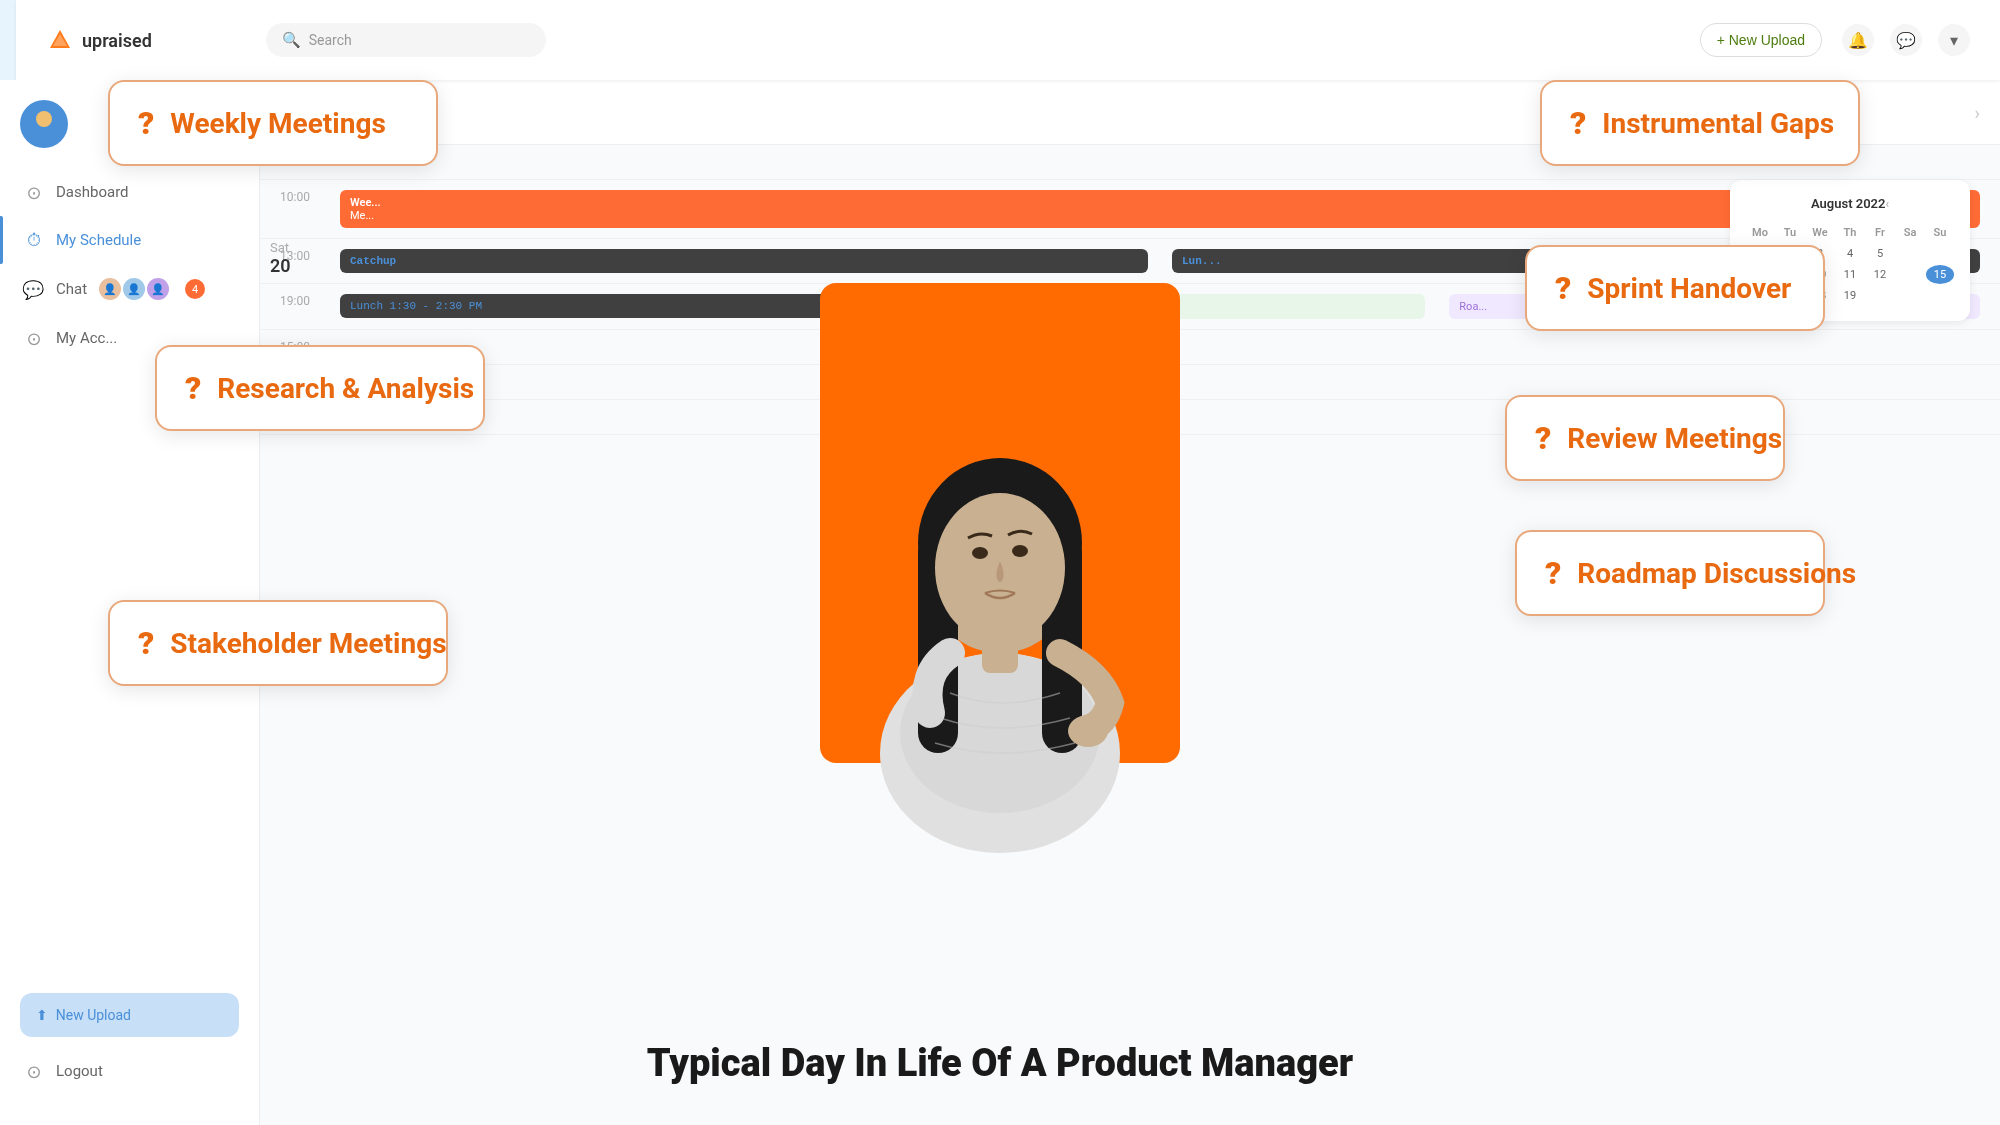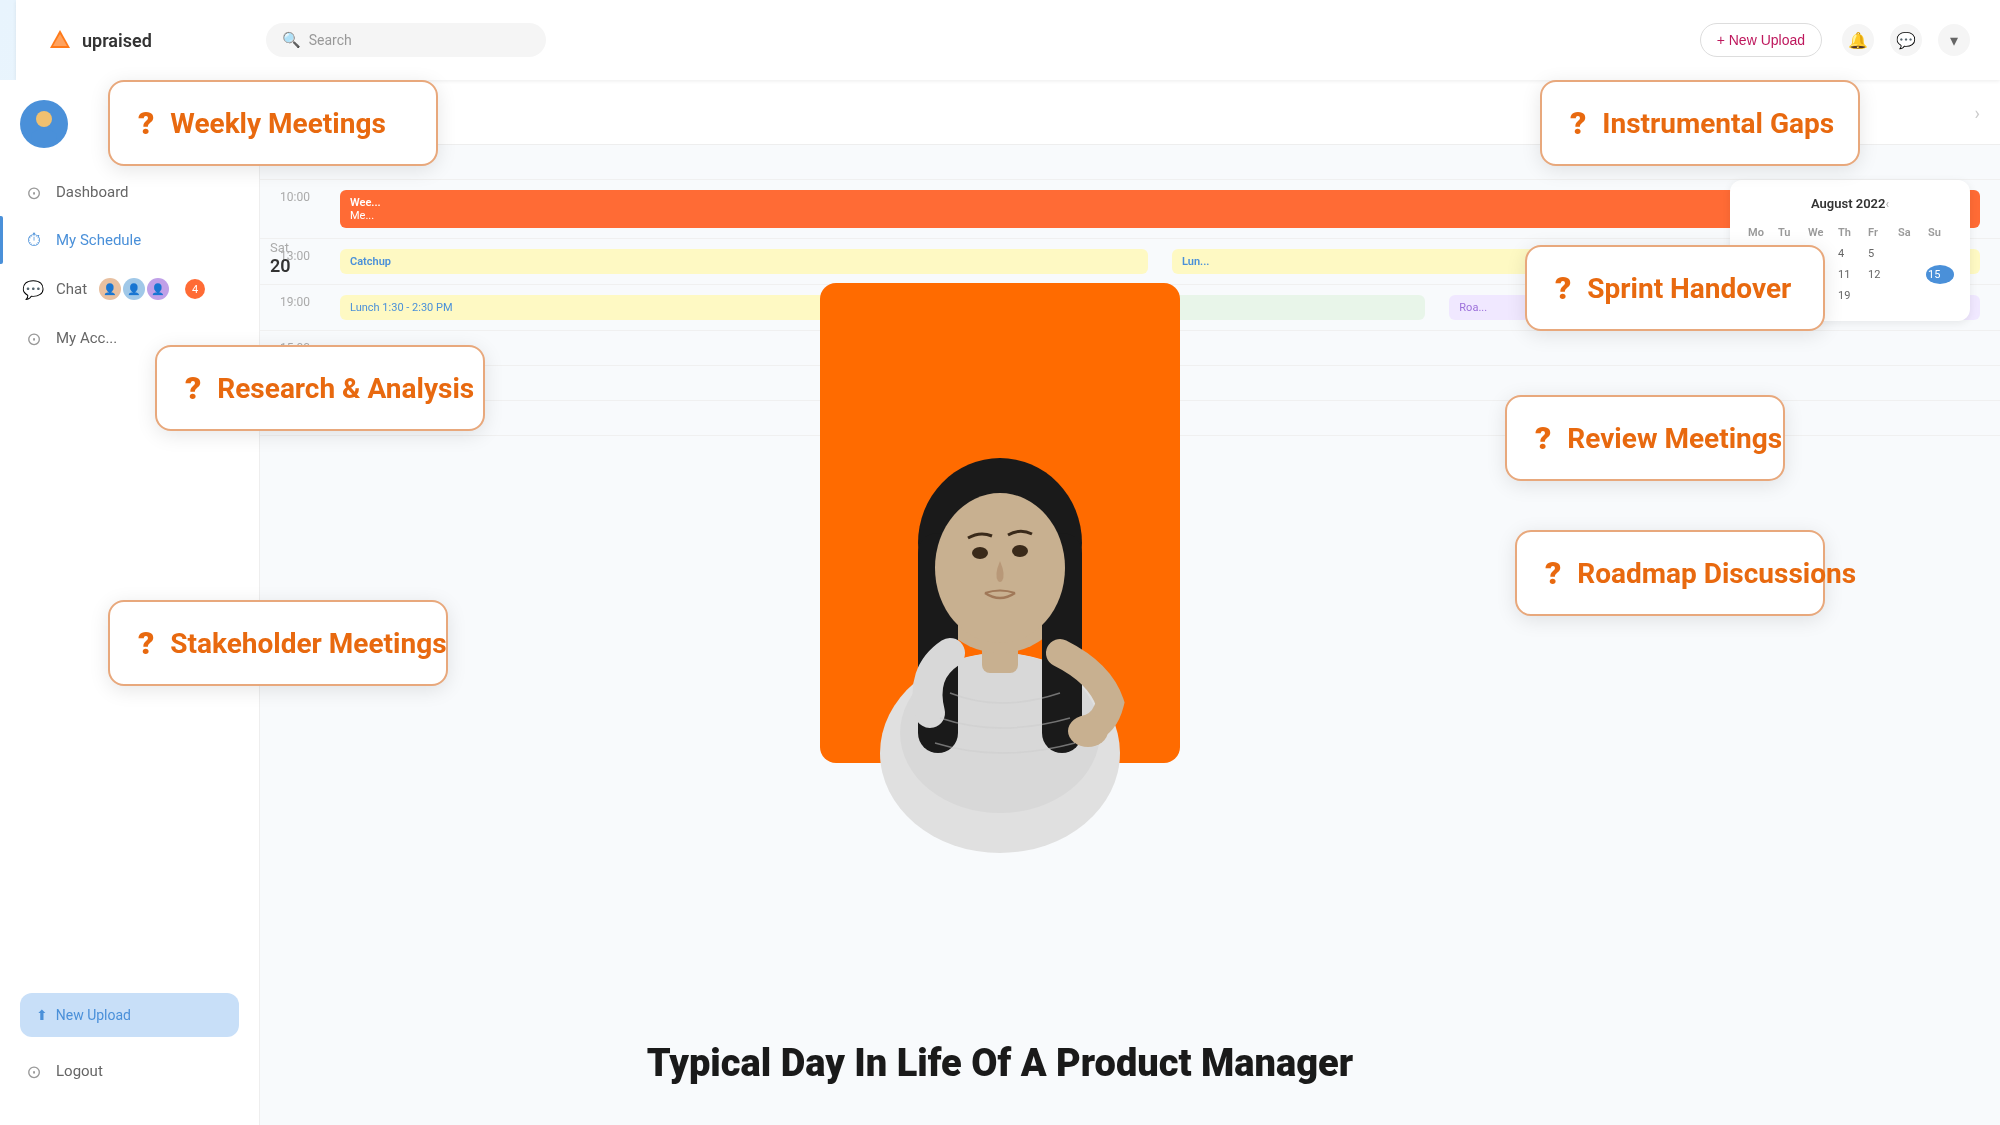--- a/index.html
+++ b/index.html
@@ -68,21 +68,21 @@
 
     .new-upload-btn {
       display: flex;
       align-items: center;
       gap: 6px;
       background: white;
       border: 1px solid #ddd;
       border-radius: 20px;
       padding: 8px 16px;
       font-size: 14px;
-      color: #be185d;
+      color: #4d7c0f;
       cursor: pointer;
     }
 
     .top-icons {
       display: flex;
       gap: 16px;
       align-items: center;
     }
 
     .top-icon {
@@ -246,20 +246,21 @@
       color: #333;
     }
 
     .cal-mini-grid {
       display: grid;
       grid-template-columns: repeat(7, 1fr);
       gap: 2px;
     }
 
     .cal-mini-cell {
+      text-align: center;
       font-size: 11px;
       padding: 3px 2px;
       color: #666;
       border-radius: 50%;
     }
 
     .cal-mini-cell.header {
       font-weight: 600;
       color: #999;
     }
@@ -291,22 +292,23 @@
       padding: 6px 10px;
       font-size: 11px;
     }
 
     .event-orange {
       background: #ff6b35;
       color: white;
     }
 
     .event-blue {
-      background: #fef9c3;
+      background: #404040;
       color: #4a90d9;
+      font-family: Liberation Mono, monospace;
     }
 
     .event-green {
       background: #e8f5e9;
       color: #4caf50;
     }
 
     
     .day-header {
       background: white;

